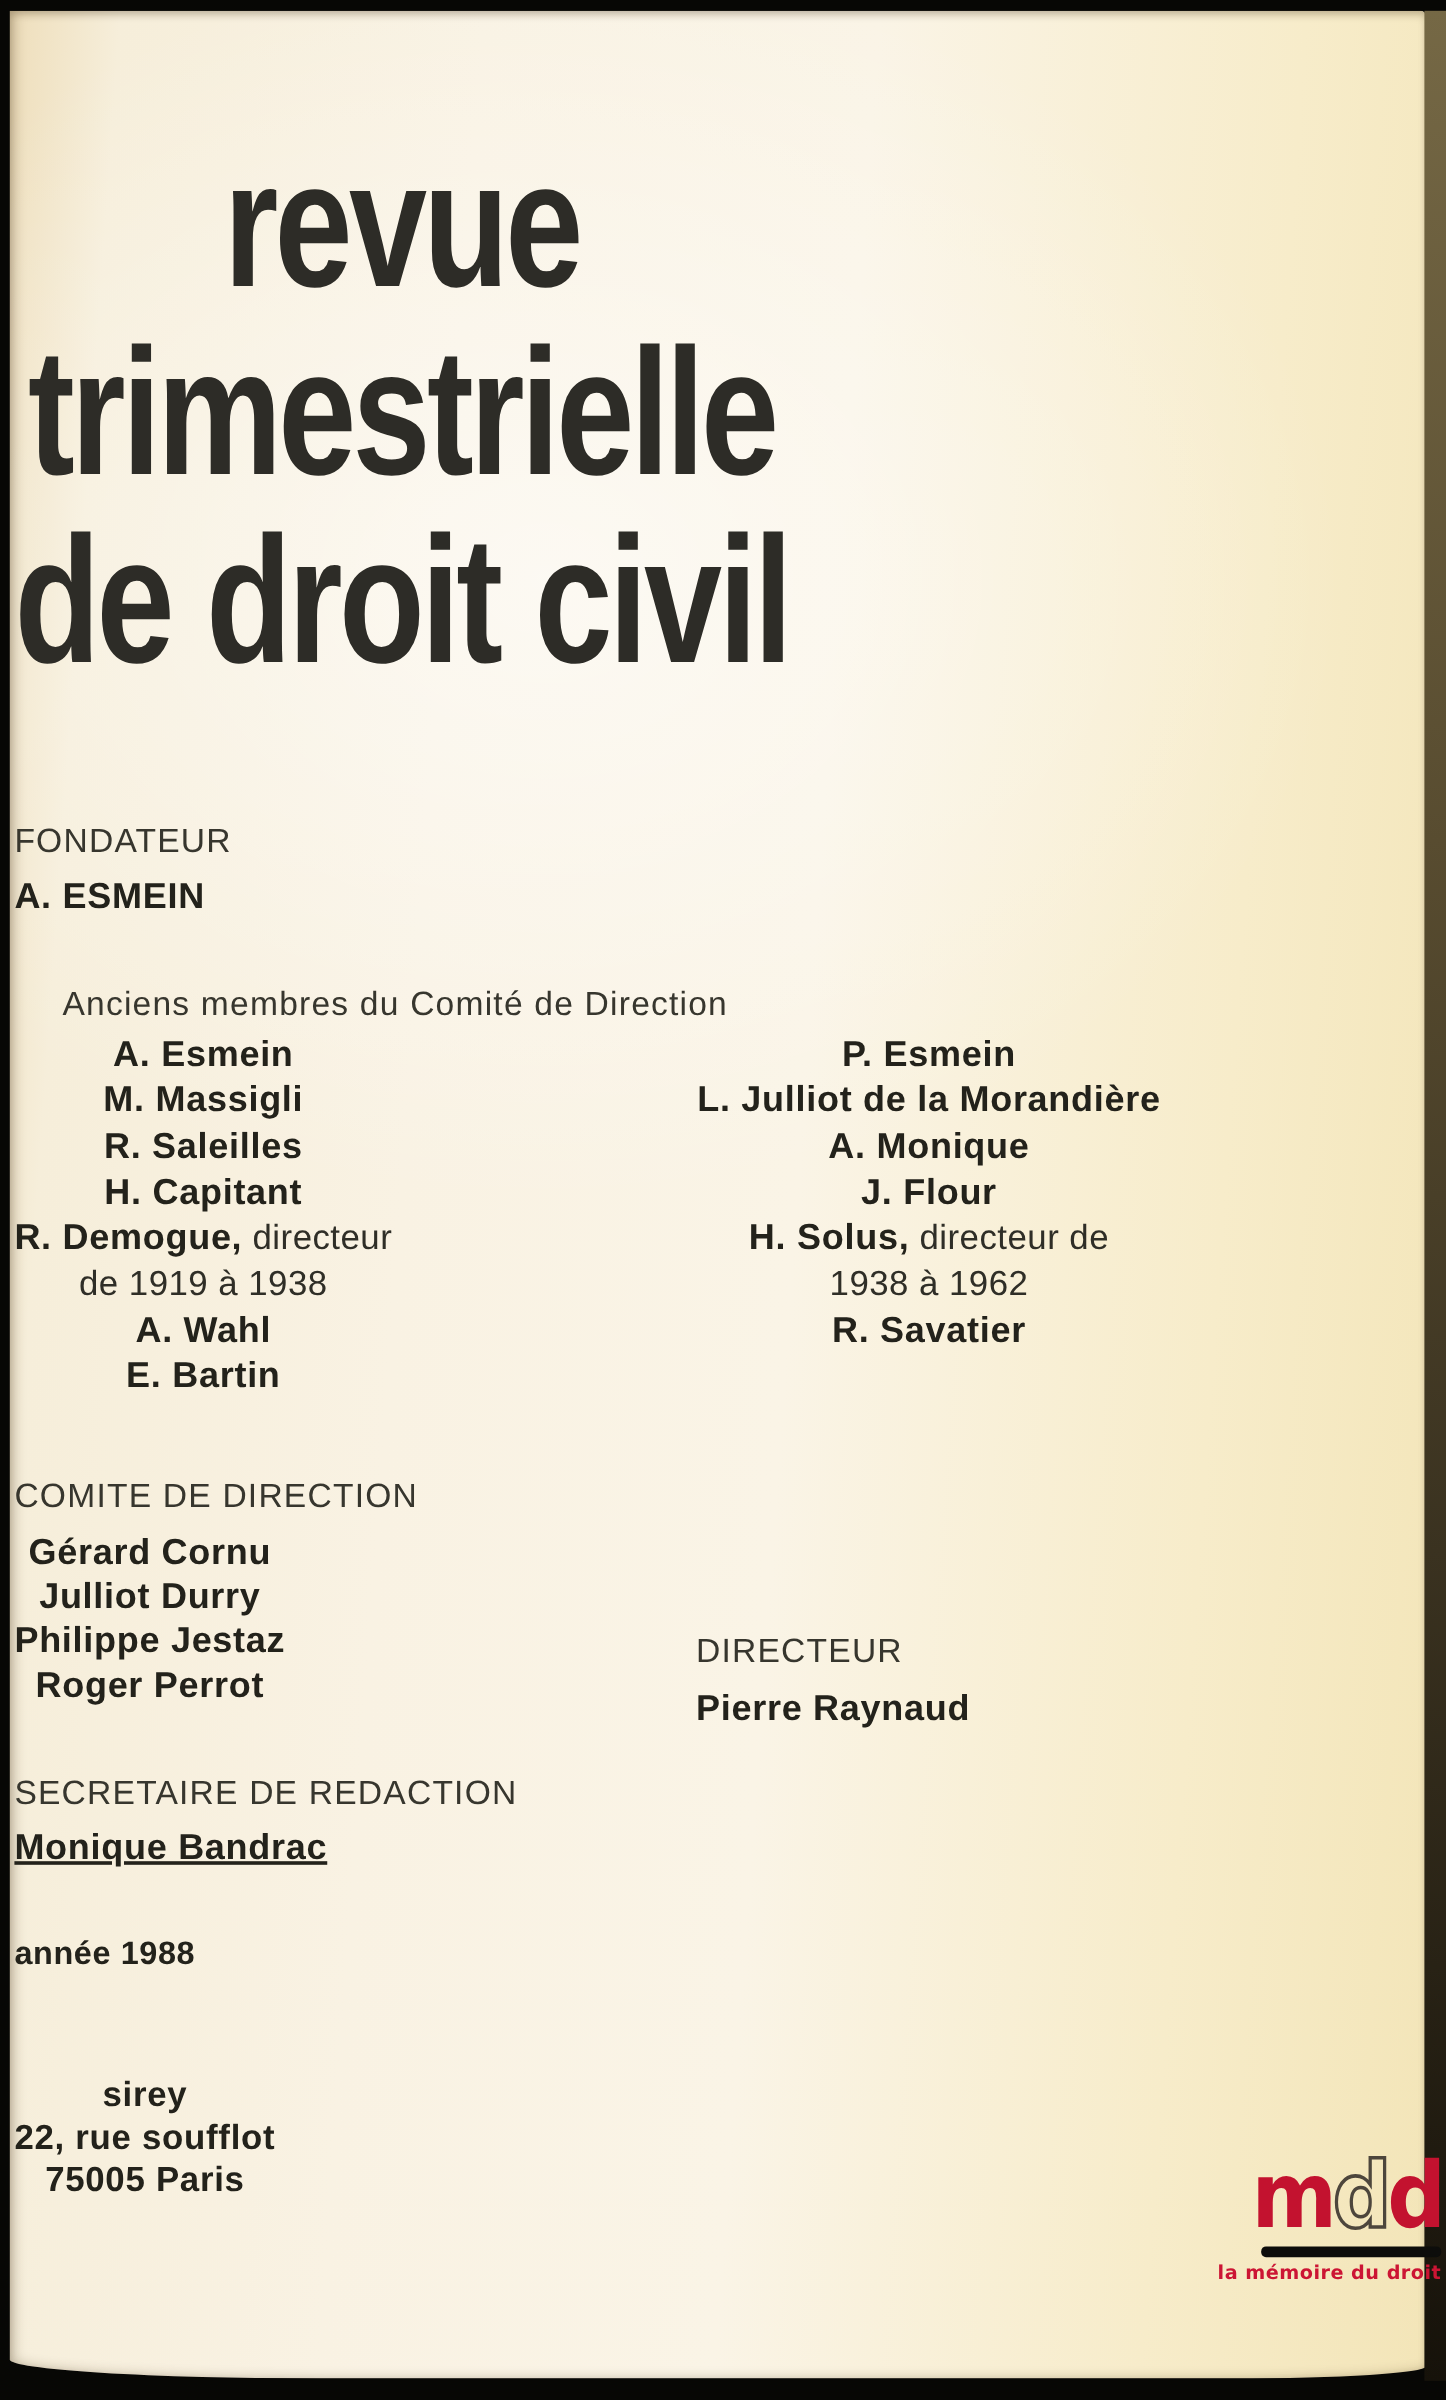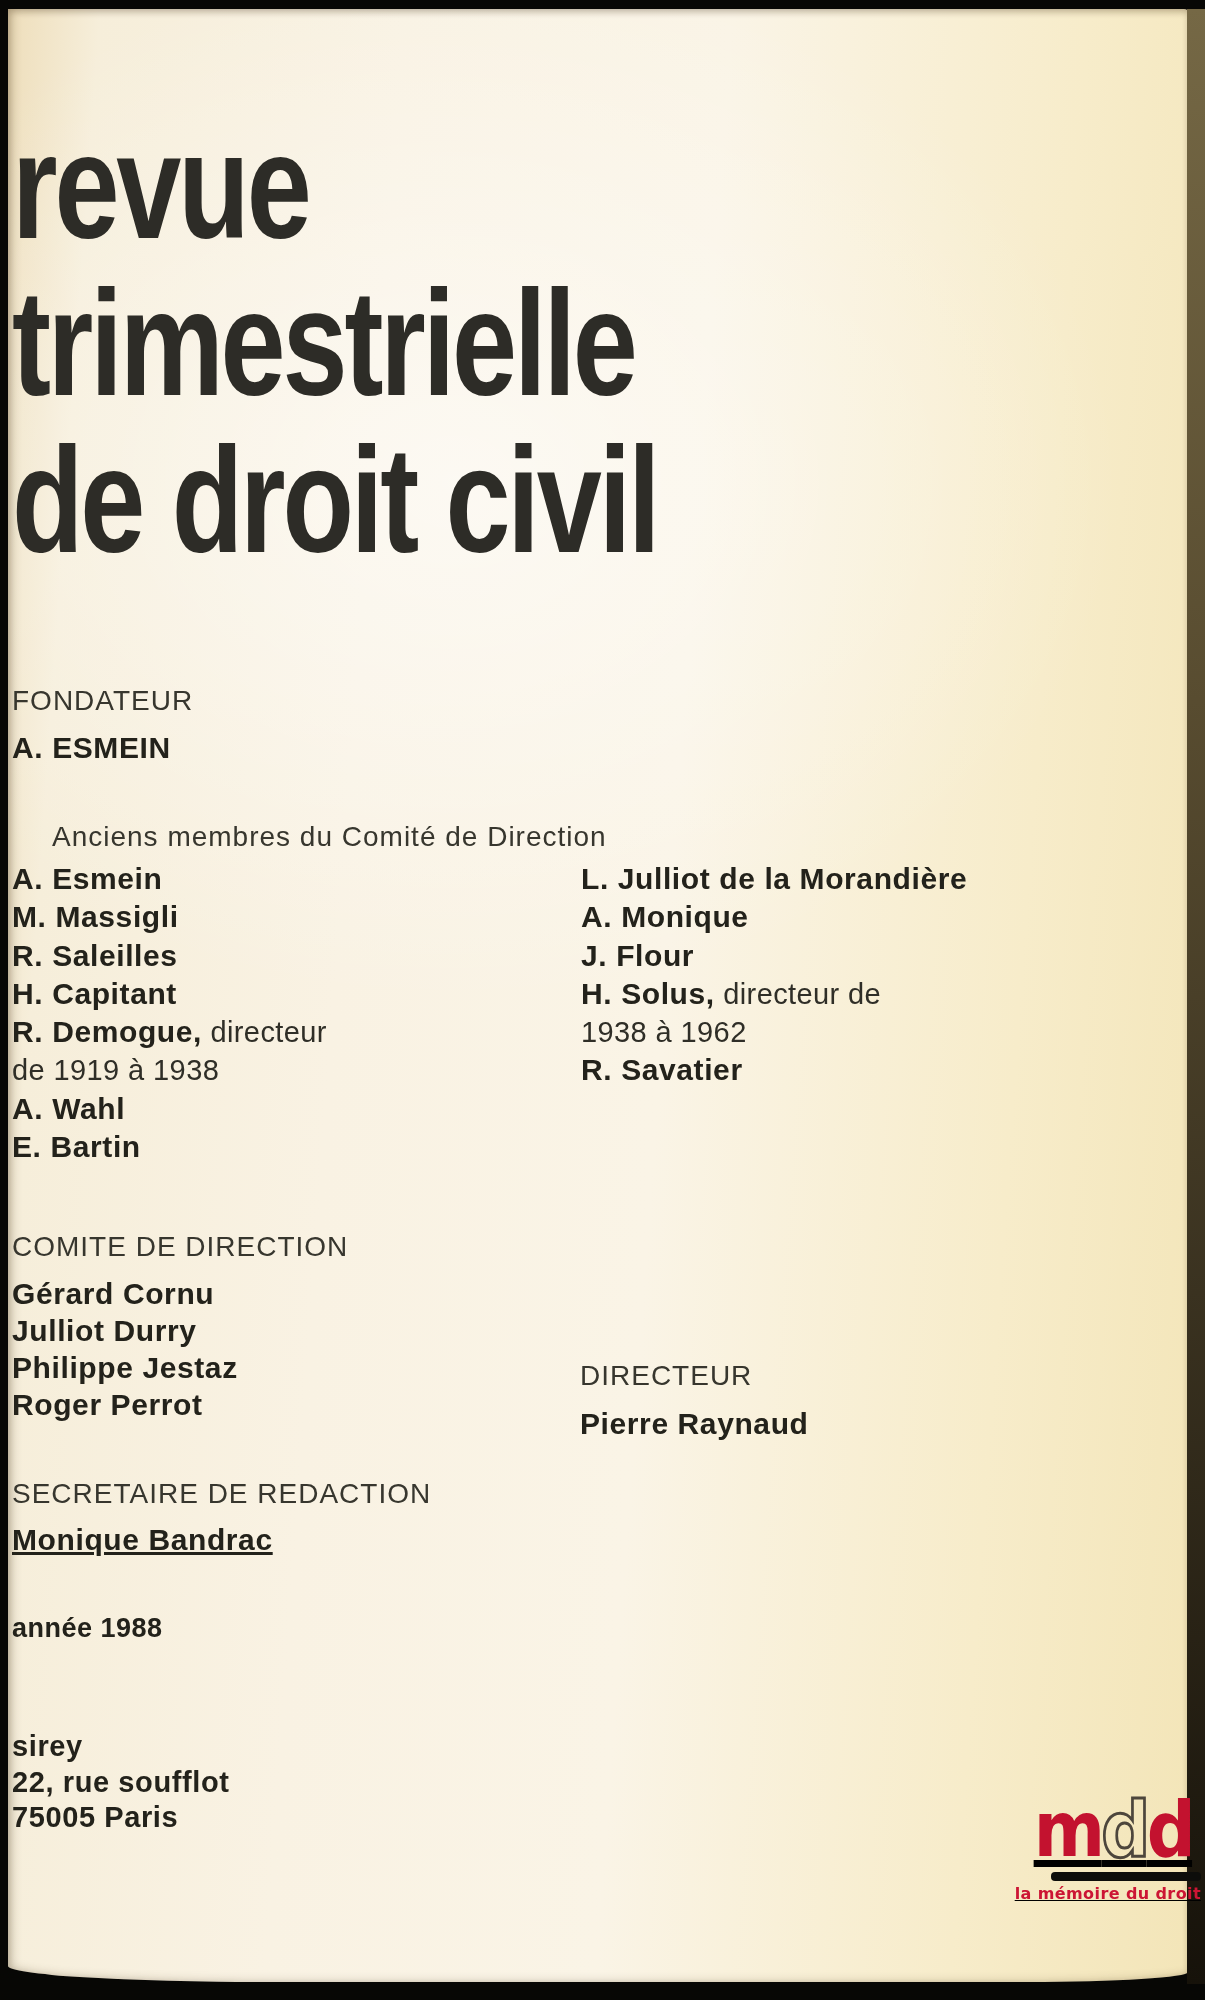--- a/index.html
+++ b/index.html
@@ -16,20 +16,21 @@
     background:
       radial-gradient(ellipse 950px 750px at 38% 24%, rgba(255,255,255,0.55), rgba(255,255,255,0) 70%),
       linear-gradient(94deg,#eede bb 0%, #f6eeda 7%, #f9f2e3 30%, #faf4e6 55%, #f7ecca 82%, #f3e5b8 100%);
     background:
       radial-gradient(ellipse 950px 750px at 38% 24%, rgba(255,255,255,0.55), rgba(255,255,255,0) 70%),
       linear-gradient(94deg,#eedebb 0%, #f6eeda 7%, #f9f2e3 30%, #faf4e6 55%, #f7ecca 82%, #f3e5b8 100%);
     border-top-right-radius:4px;
     border-bottom-left-radius:260px 16px;
     border-bottom-right-radius:160px 10px;
     box-shadow:inset 4px 0 10px rgba(60,40,10,0.25), inset 0 3px 6px rgba(60,40,10,0.18);
+    text-align:center;
   }
   
   .edge-right{
     position:absolute;right:0;top:9px;width:18px;height:1975px;
     background:linear-gradient(180deg,#756845 0%,#584c30 35%,#3a3220 65%,#16120a 100%);
   }
   .t{position:absolute;white-space:nowrap;color:#2c2b24;}
   
   .masthead{
     position:absolute;left:4px;top:99px;
@@ -40,21 +41,21 @@
   }
   .sec-label{font-size:28px;font-weight:400;letter-spacing:1px;color:#37362e;}
   .bold-name{font-size:30px;font-weight:700;letter-spacing:0.6px;color:#23221b;}
   .col{position:absolute;font-size:30px;line-height:38.3px;white-space:nowrap;}
   .col .b{font-weight:700;letter-spacing:0.6px;color:#23221b;}
   .col .r{font-weight:400;font-size:29px;letter-spacing:0.4px;color:#2f2e27;}
   .list{position:absolute;font-size:30px;line-height:37px;font-weight:700;letter-spacing:0.6px;color:#23221b;white-space:nowrap;}
   .pub{position:absolute;font-size:29px;line-height:35.6px;font-weight:700;letter-spacing:0.6px;color:#23221b;white-space:nowrap;}
   .annee{font-size:27px;font-weight:700;letter-spacing:0.5px;color:#23221b;}
   
-  .stamp{position:absolute;right:4px;top:1790px;z-index:5;text-align:left;text-decoration:underline;}
+  .stamp{position:absolute;right:4px;top:1790px;z-index:5;text-align:right;}
   .stamp-word{
     font-family:"DejaVu Sans", sans-serif;
     font-size:76px;font-weight:700;line-height:80px;
     letter-spacing:-4px;
     transform:scaleX(0.9);transform-origin:100% 50%;
     white-space:nowrap;
   }
   .stamp-word .red{color:#c3122f;}
   .stamp-word .outline{
     color:transparent;
@@ -89,20 +90,21 @@
       <div><span class="b">M. Massigli</span><span class="r"></span></div>
       <div><span class="b">R. Saleilles</span><span class="r"></span></div>
       <div><span class="b">H. Capitant</span><span class="r"></span></div>
       <div><span class="b">R. Demogue,</span><span class="r"> directeur</span></div>
       <div><span class="b"></span><span class="r">de 1919 à 1938</span></div>
       <div><span class="b">A. Wahl</span><span class="r"></span></div>
       <div><span class="b">E. Bartin</span><span class="r"></span></div>
     </div>
 
     <div class="col" style="left:573px;top:851px;">
+      <div><span class="b">P. Esmein</span><span class="r"></span></div>
       <div><span class="b">L. Julliot de la Morandière</span><span class="r"></span></div>
       <div><span class="b">A. Monique</span><span class="r"></span></div>
       <div><span class="b">J. Flour</span><span class="r"></span></div>
       <div><span class="b">H. Solus,</span><span class="r"> directeur de</span></div>
       <div><span class="b"></span><span class="r">1938 à 1962</span></div>
       <div><span class="b">R. Savatier</span><span class="r"></span></div>
     </div>
 
     <div class="t sec-label" style="left:4px;top:1222px;">COMITE DE DIRECTION</div>
     <div class="list" style="left:4px;top:1266px;">

